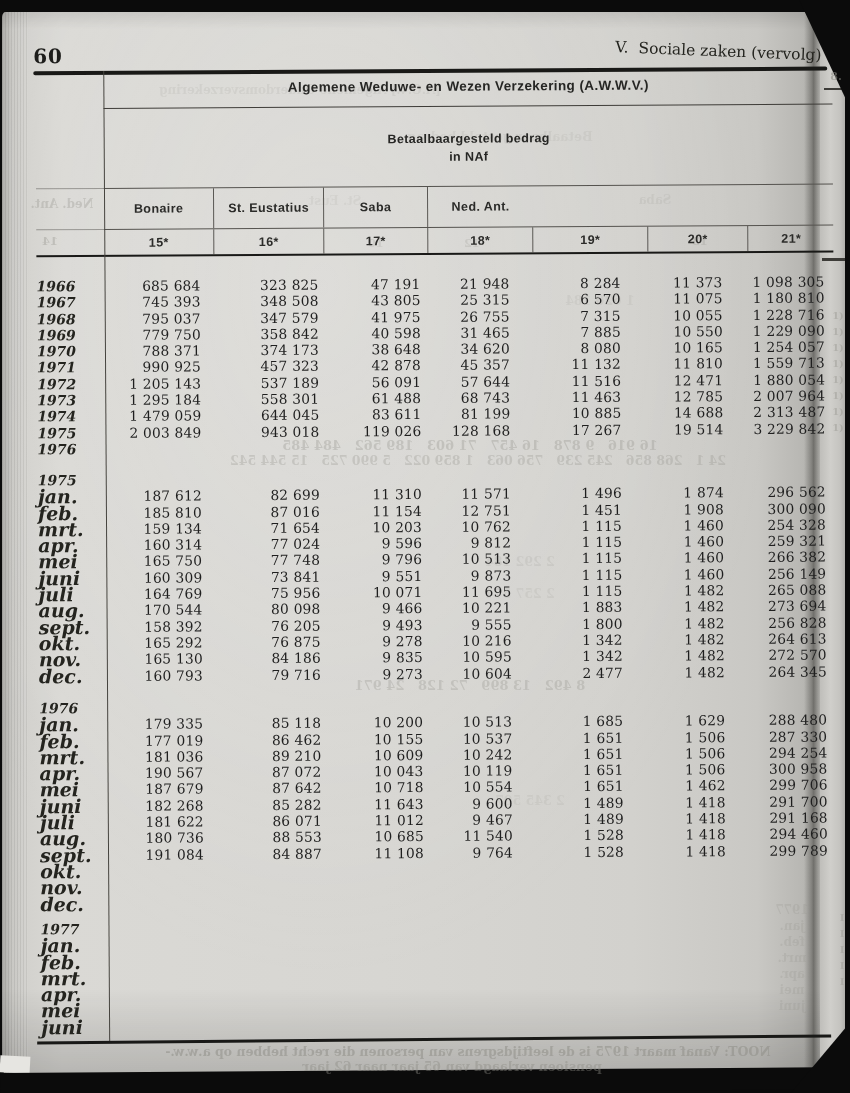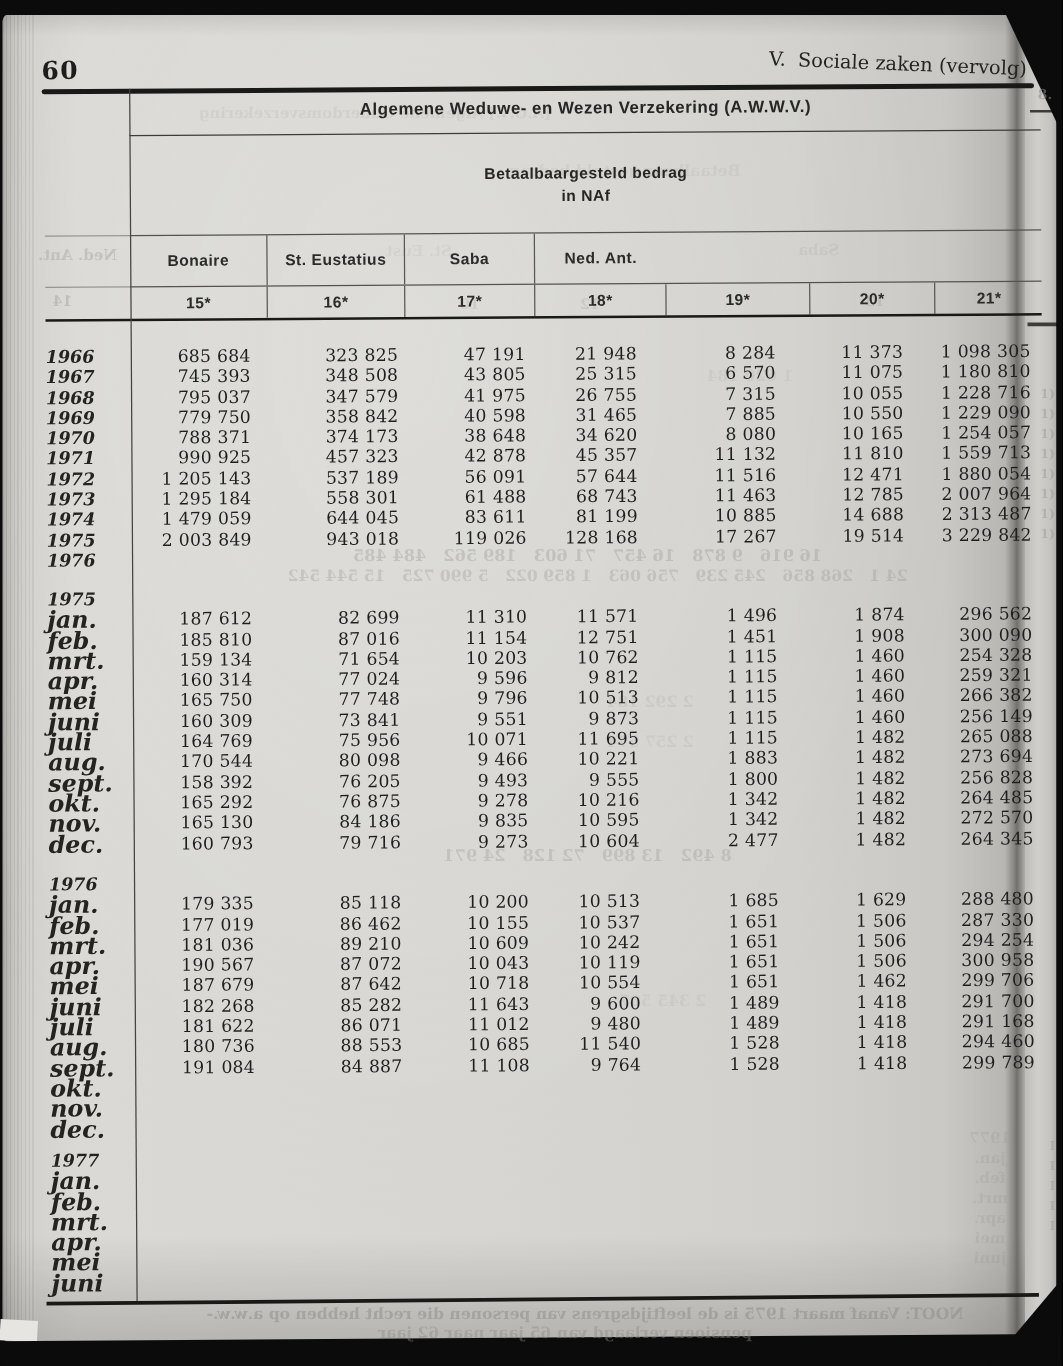--- a/index.html
+++ b/index.html
@@ -356,21 +356,21 @@
           <span class="v v7">256 828</span>
         </div>
         <div class="row">
           <span class="lab">okt.</span>
           <span class="v v1">165 292</span>
           <span class="v v2">76 875</span>
           <span class="v v3">9 278</span>
           <span class="v v4">10 216</span>
           <span class="v v5">1 342</span>
           <span class="v v6">1 482</span>
-          <span class="v v7">264 485</span>
+          <span class="v v7">264 613</span>
         </div>
         <div class="row">
           <span class="lab">nov.</span>
           <span class="v v1">165 130</span>
           <span class="v v2">84 186</span>
           <span class="v v3">9 835</span>
           <span class="v v4">10 595</span>
           <span class="v v5">1 342</span>
           <span class="v v6">1 482</span>
           <span class="v v7">272 570</span>
@@ -455,21 +455,21 @@
           <span class="v v4">9 600</span>
           <span class="v v5">1 489</span>
           <span class="v v6">1 418</span>
           <span class="v v7">291 700</span>
         </div>
         <div class="row">
           <span class="lab">juli</span>
           <span class="v v1">181 622</span>
           <span class="v v2">86 071</span>
           <span class="v v3">11 012</span>
-          <span class="v v4">9 480</span>
+          <span class="v v4">9 467</span>
           <span class="v v5">1 489</span>
           <span class="v v6">1 418</span>
           <span class="v v7">291 168</span>
         </div>
         <div class="row">
           <span class="lab">aug.</span>
           <span class="v v1">180 736</span>
           <span class="v v2">88 553</span>
           <span class="v v3">10 685</span>
           <span class="v v4">11 540</span>

